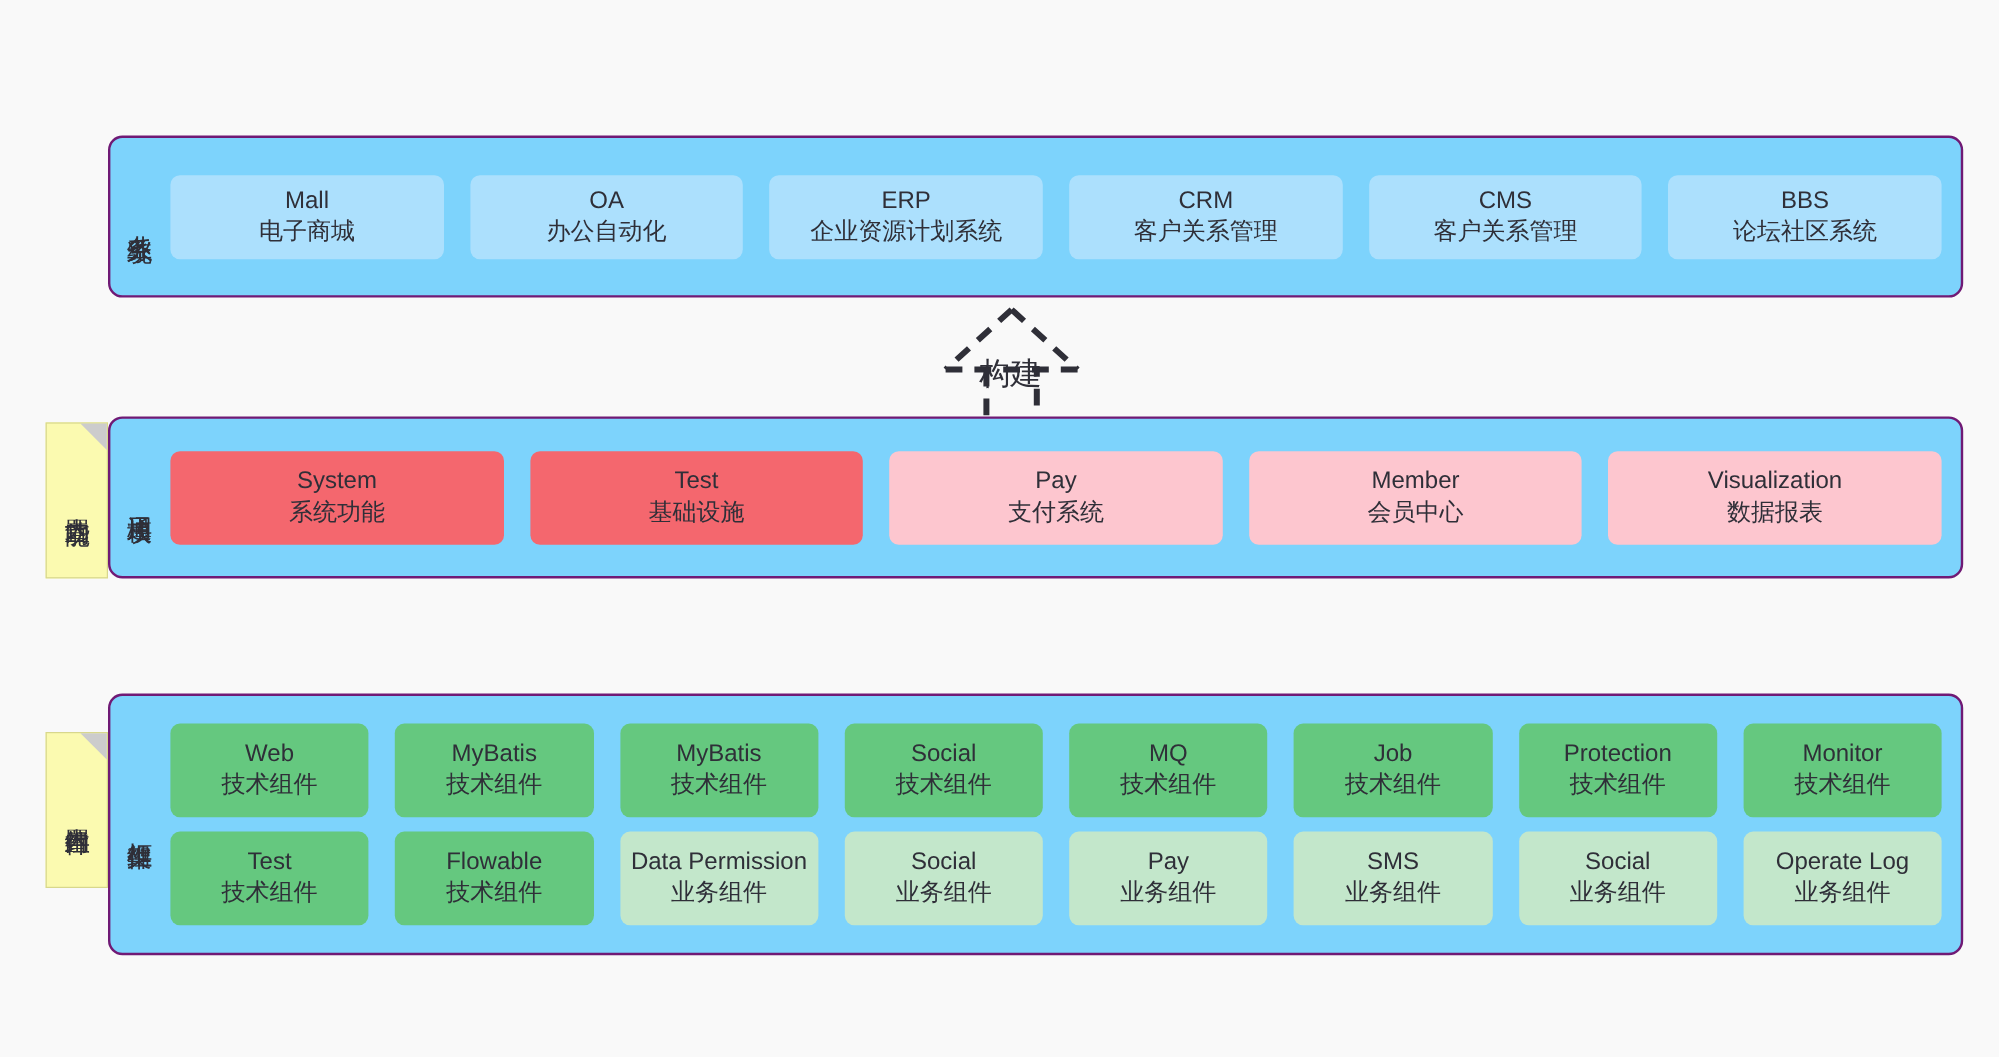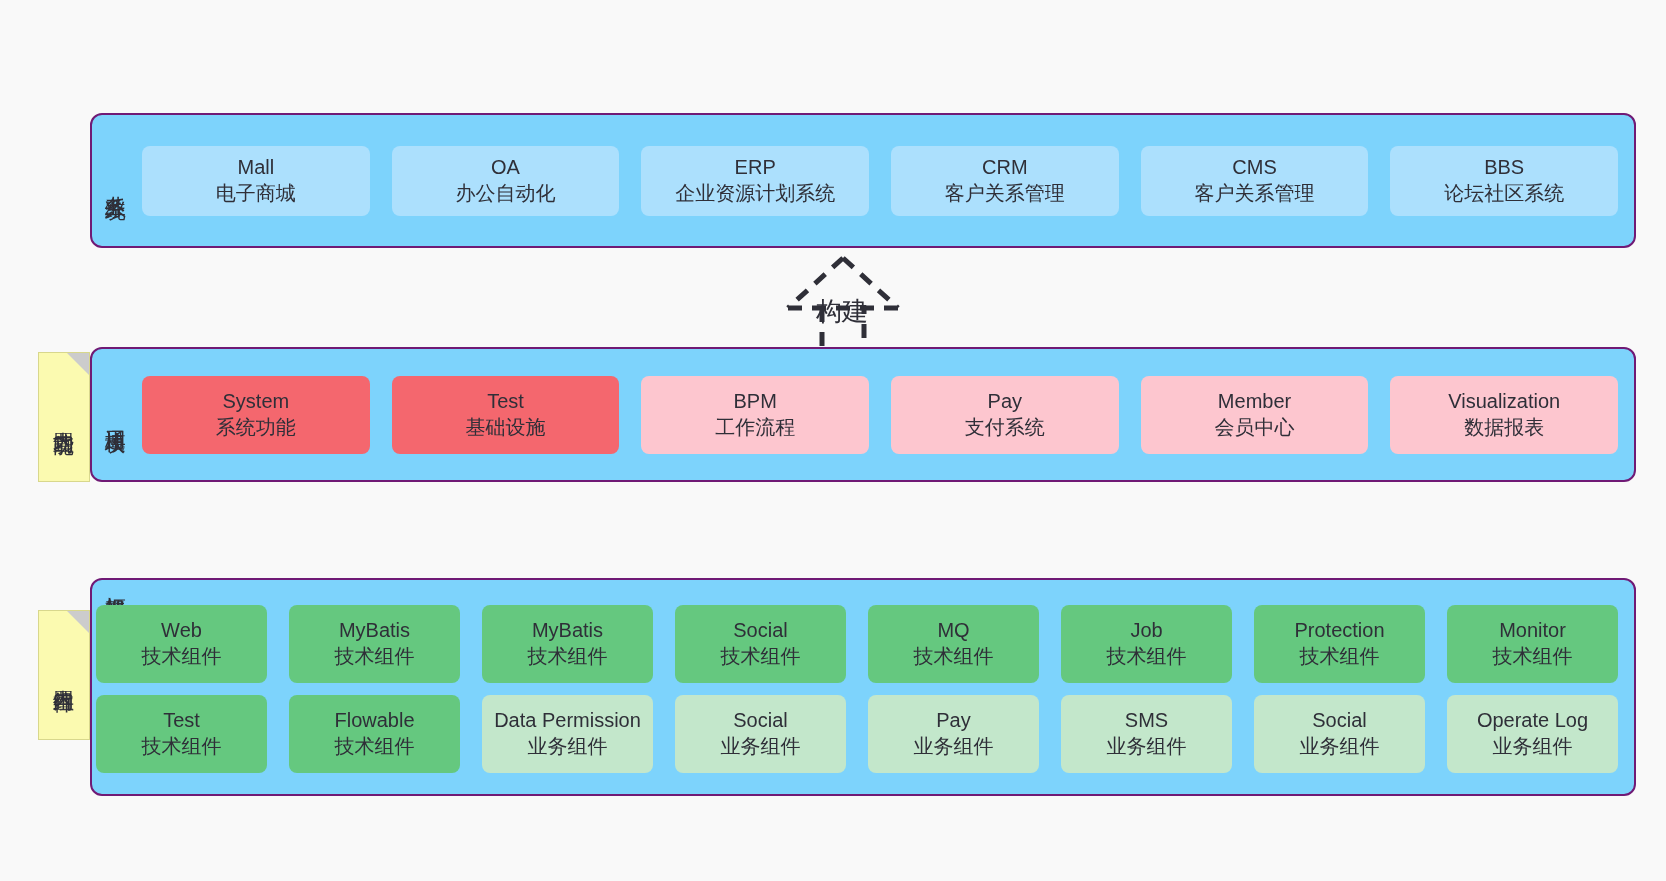--- a/index.html
+++ b/index.html
@@ -81,21 +81,21 @@
   
   .c-blue       { background: #ace0fd; }
   .c-red        { background: #f4676e; }
   .c-pink       { background: #fdc6cf; }
   .c-green      { background: #65c87f; }
   .c-lightgreen { background: #c3e7cb; }
 
   
   #layer-business { left: 90px;  top: 113px; width: 1546px; height: 135px; }
   #layer-common   { left: 90px;  top: 347px; width: 1546px; height: 135px; }
-  #layer-framework{ left: 90px;  top: 578px; width: 1546px; height: 218px; flex-direction: column; }
+  #layer-framework{ left: 90px;  top: 578px; width: 1546px; height: 218px; }
 
   #layer-business .cell { height: 70px; }
   #layer-common   .cell { height: 78px; }
   #layer-framework .cell { height: 78px; }
 
   
   .sticky {
     position: absolute;
     width: 52px;
     background: #fbfab0;
@@ -202,24 +202,20 @@
       <div class="row">
         <div class="cell c-red">
           <span class="en">System</span>
           <span class="cn">系统功能</span>
         </div>
         <div class="cell c-red">
           <span class="en">Test</span>
           <span class="cn">基础设施</span>
         </div>
         <div class="cell c-pink">
-          <span class="en">BPM</span>
-          <span class="cn">工作流程</span>
-        </div>
-        <div class="cell c-pink">
           <span class="en">Pay</span>
           <span class="cn">支付系统</span>
         </div>
         <div class="cell c-pink">
           <span class="en">Member</span>
           <span class="cn">会员中心</span>
         </div>
         <div class="cell c-pink">
           <span class="en">Visualization</span>
           <span class="cn">数据报表</span>

